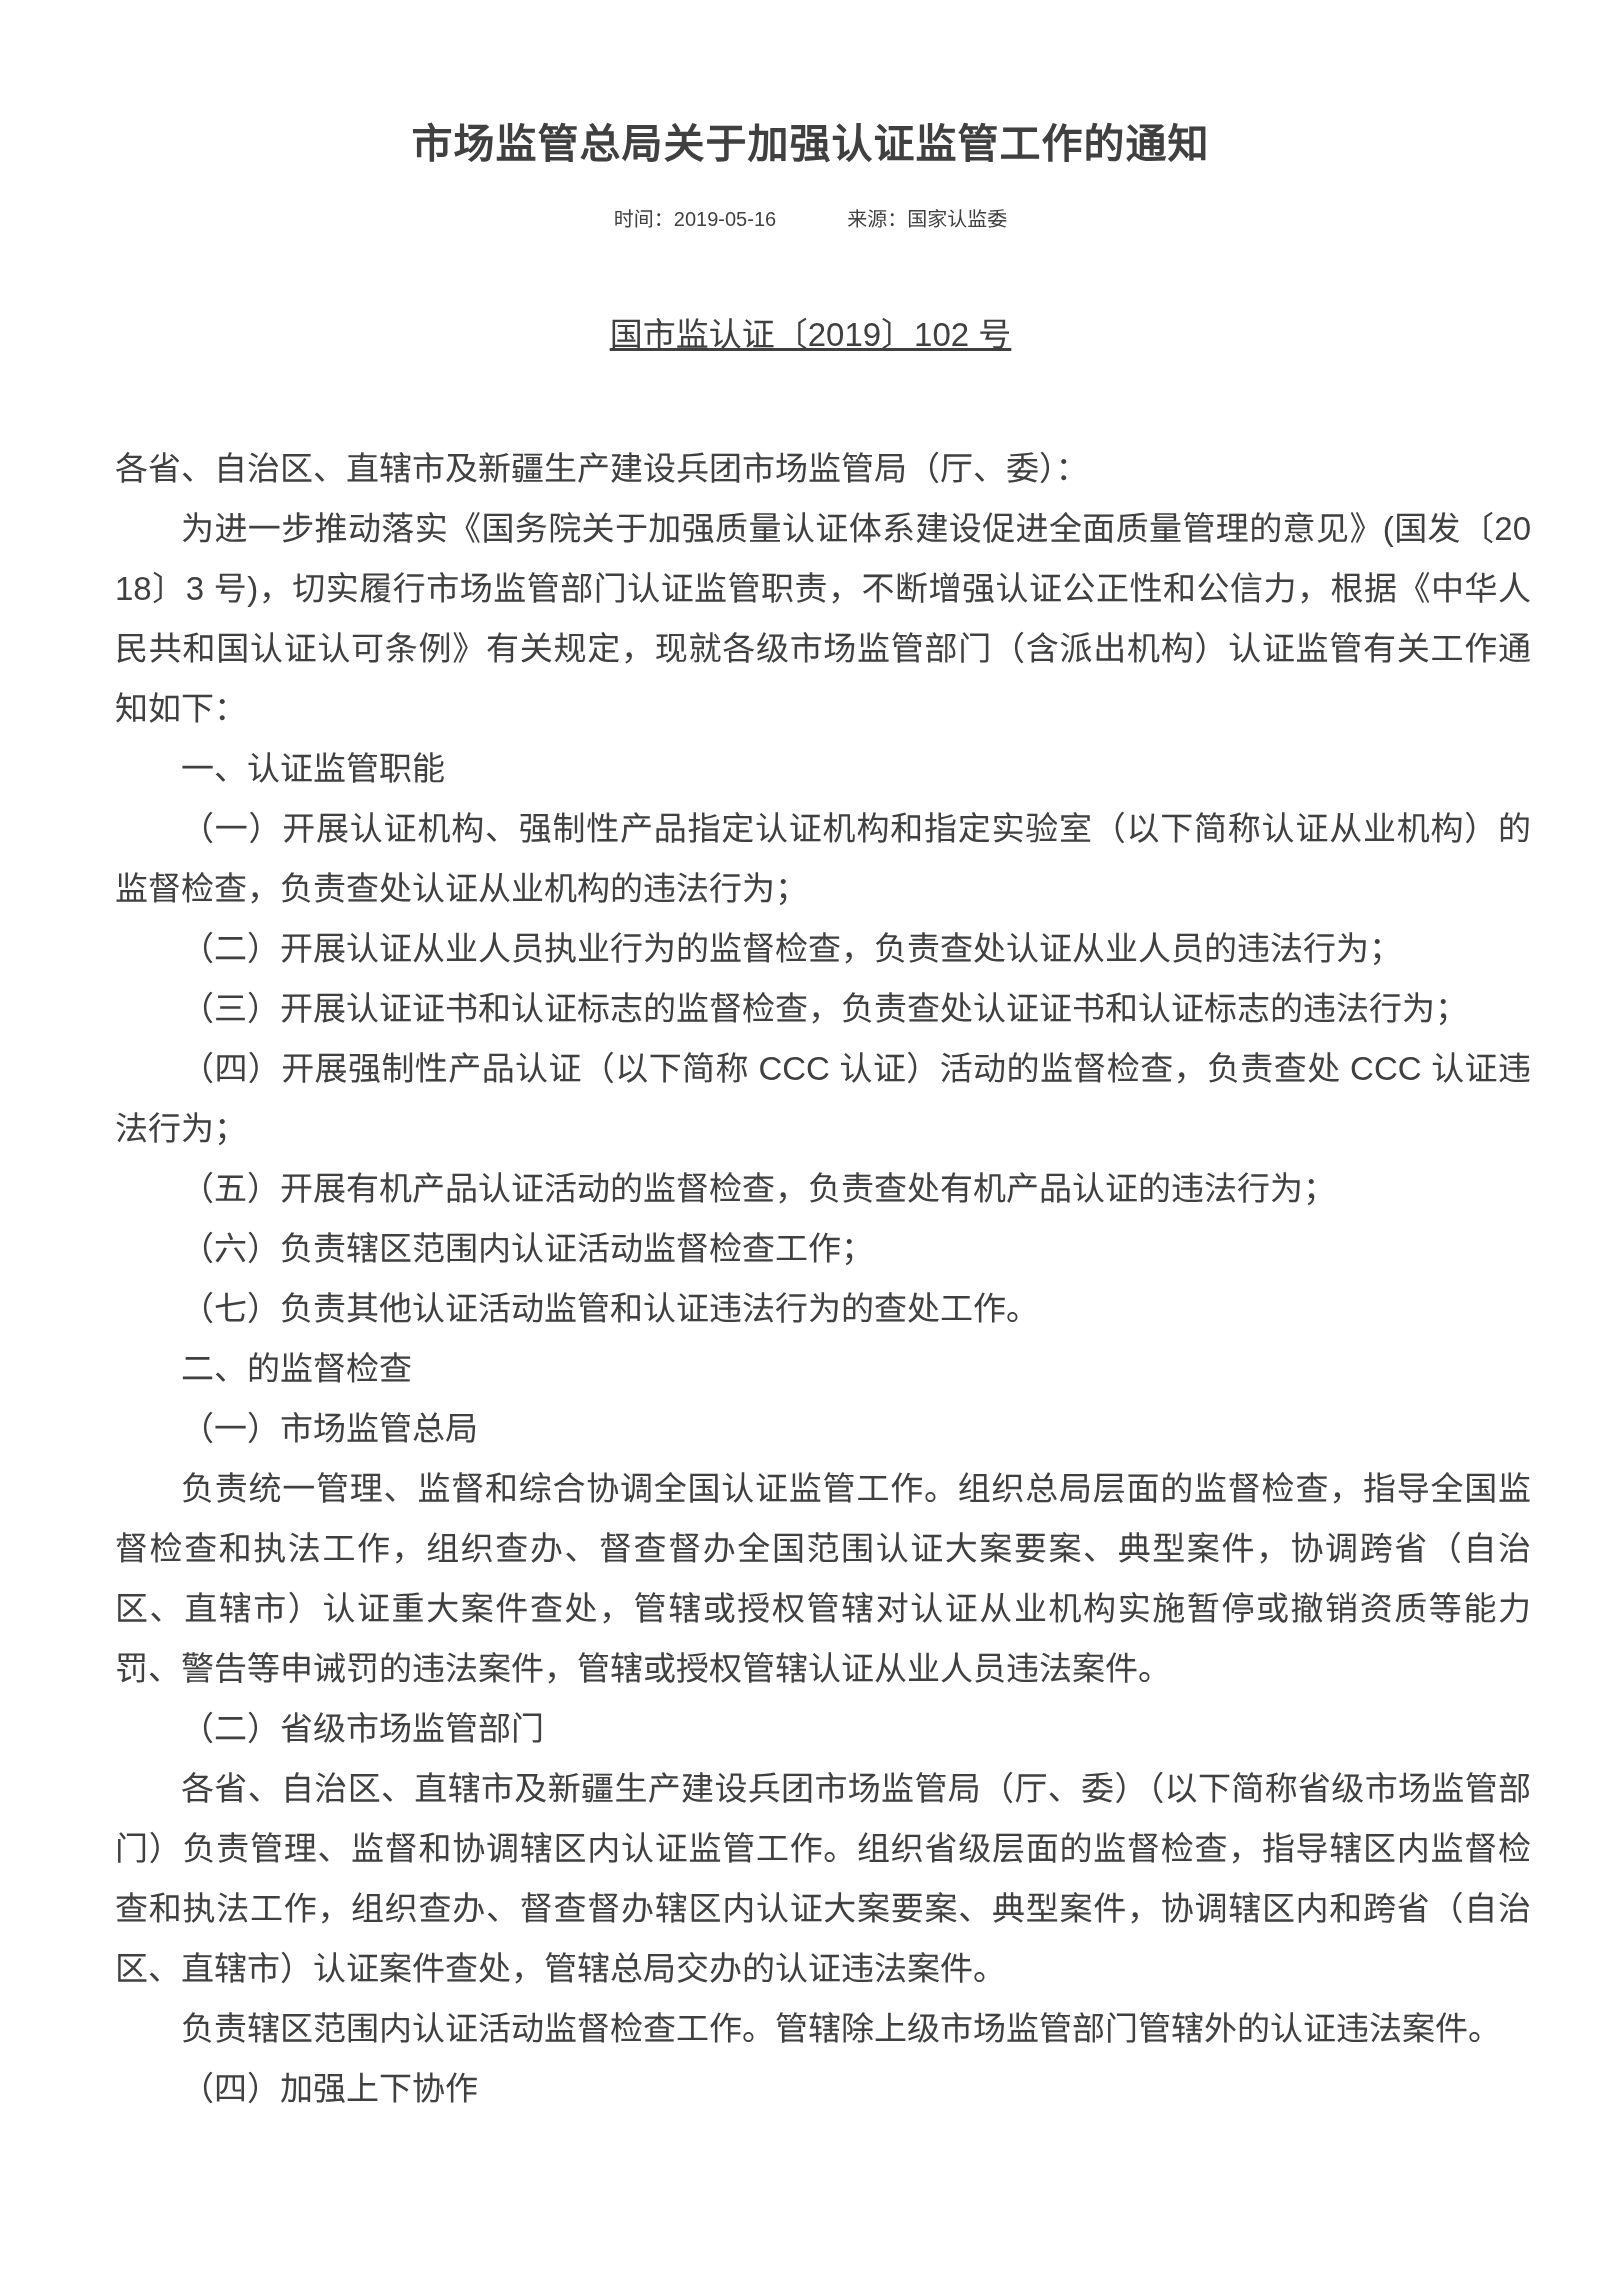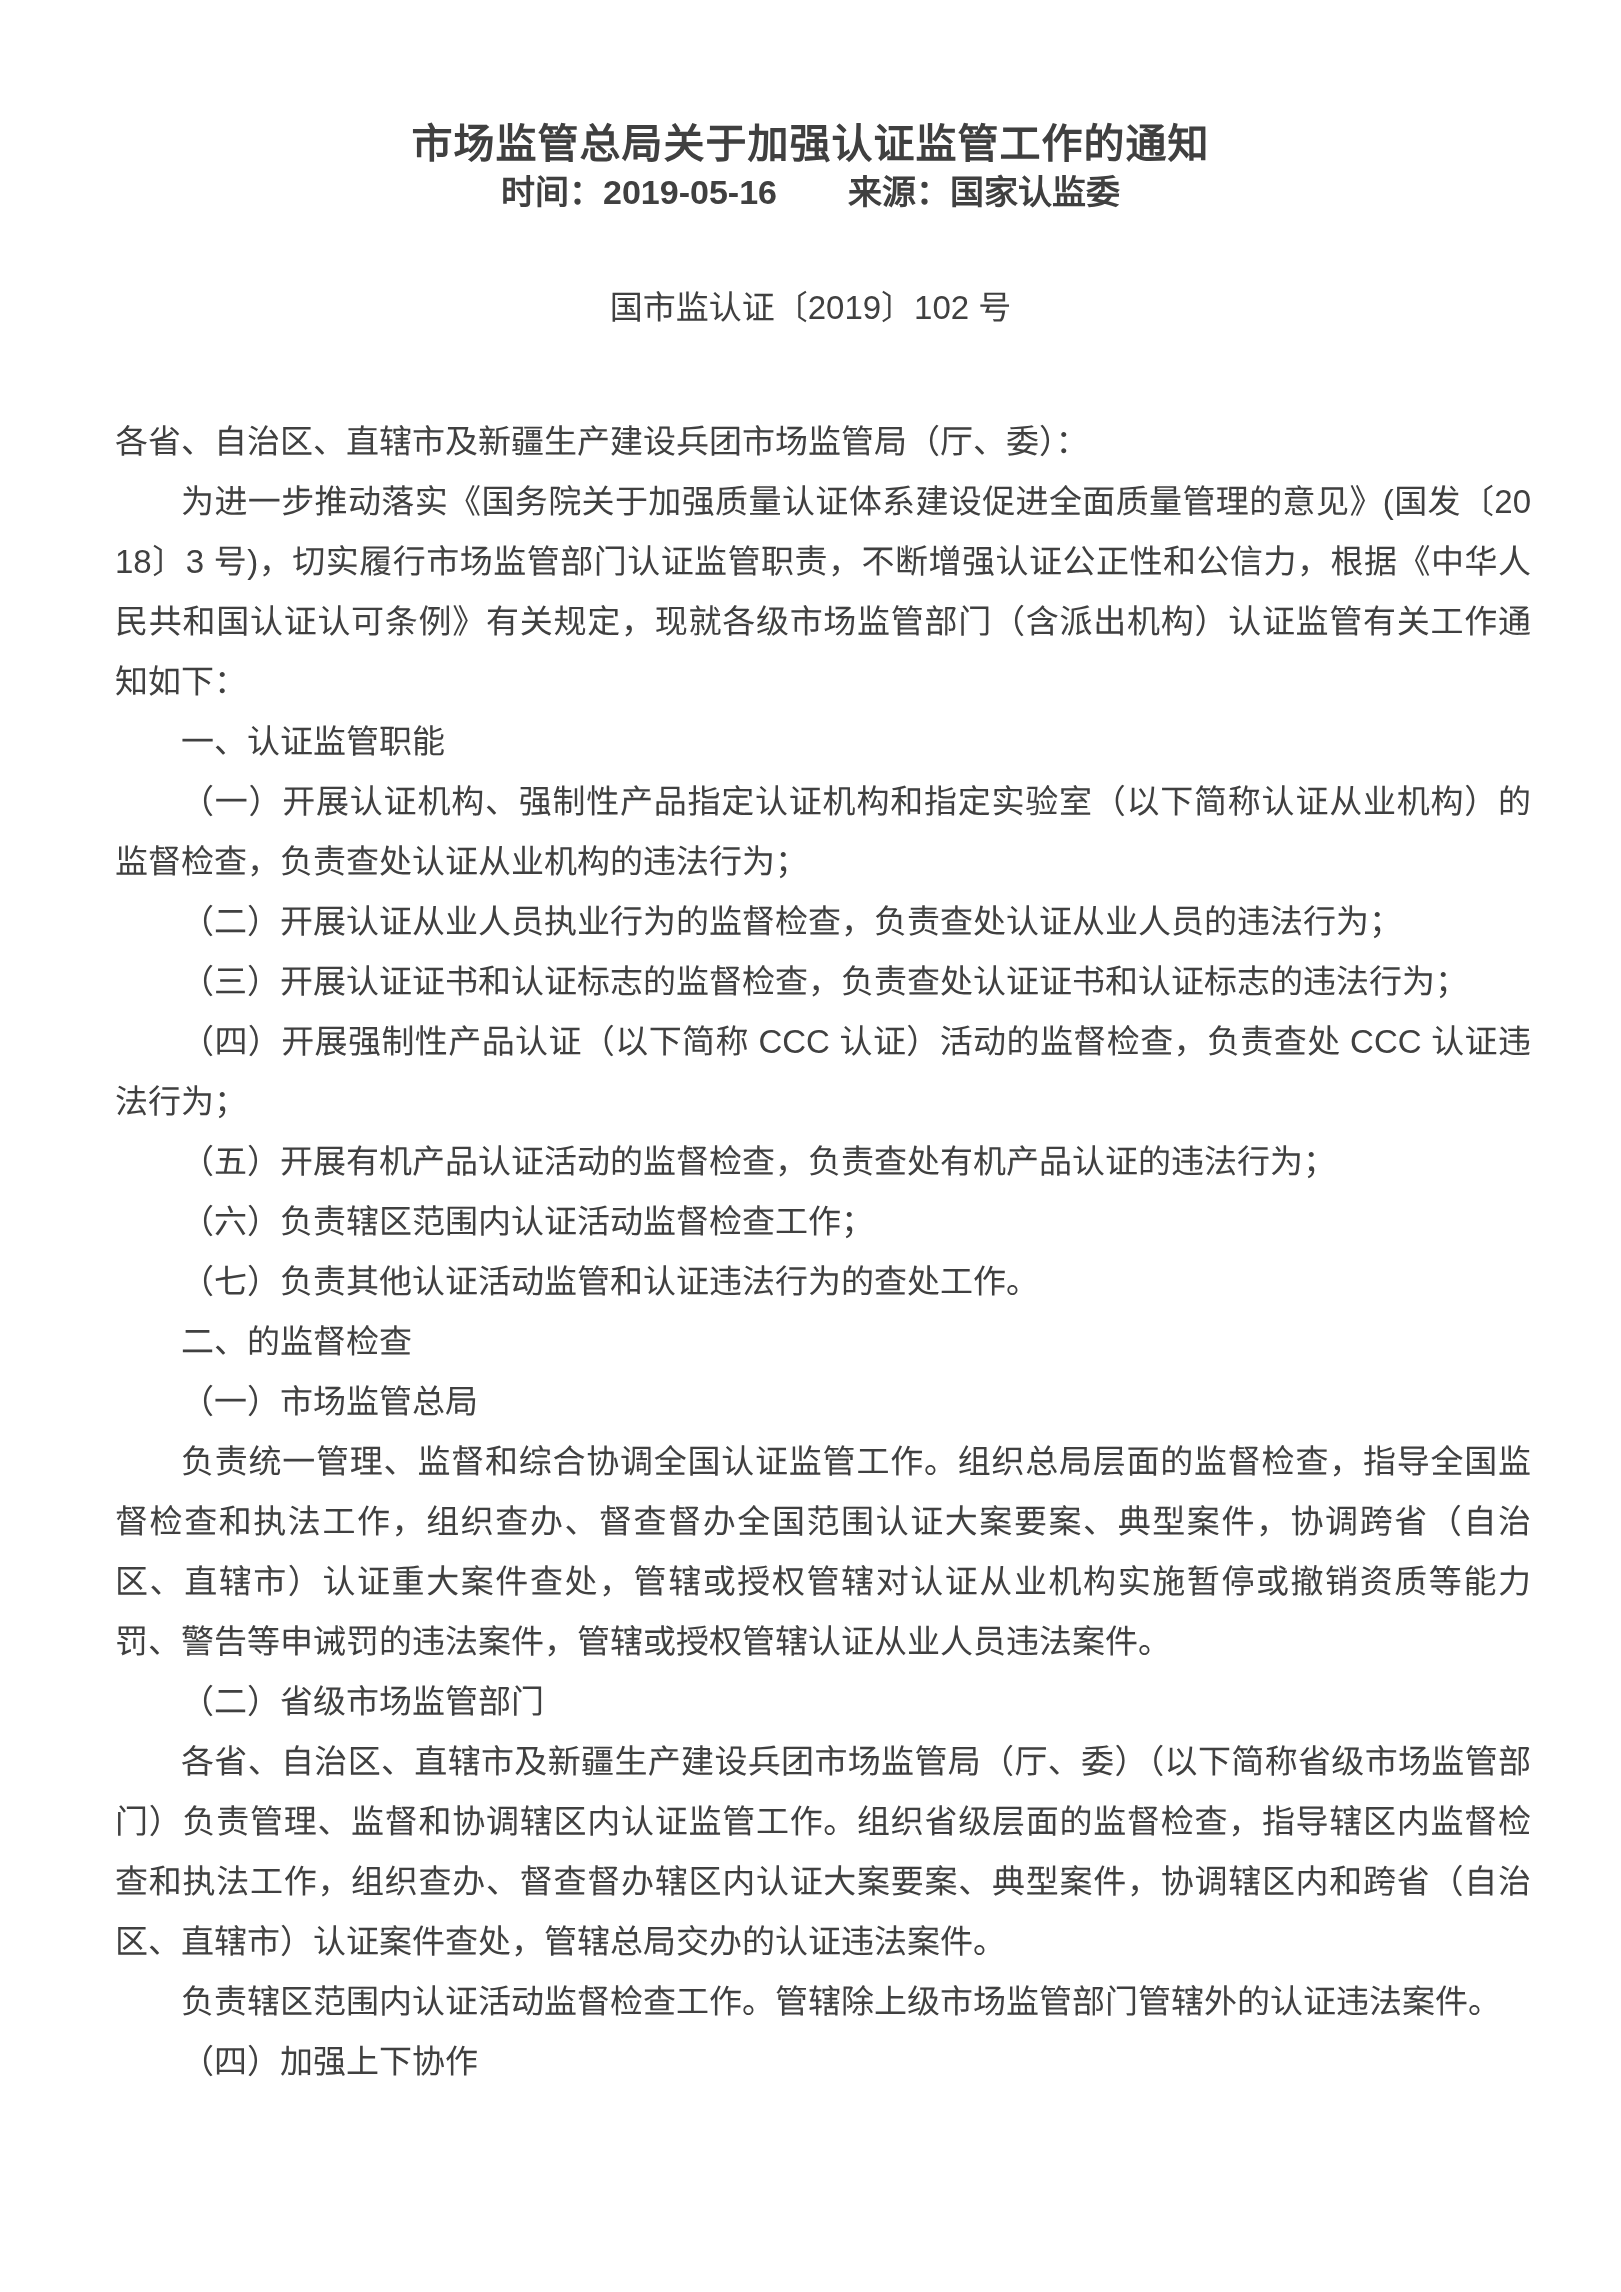--- a/index.html
+++ b/index.html
@@ -20,33 +20,34 @@
   .doc-title {
     margin: 0;
     padding: 118px 115px 0 115px;
     text-align: center;
     font-size: 41px;
     line-height: 53px;
     font-weight: bold;
     letter-spacing: 1px;
   }
   .meta-line {
-    margin-top: 2px;
+    margin-top: 29px;
     text-align: center;
-    font-size: 34px;
+    font-size: 20px;
     line-height: 39px;
-    font-weight: bold;
+    font-weight: normal;
   }
   .meta-group { white-space: nowrap; }
   .meta-gap { display: inline-block; width: 71px; }
   .doc-number {
     margin-top: 74px;
     text-align: center;
     font-size: 33px;
     line-height: 43px;
+    text-decoration: underline;
   }
   .doc-body {
     margin-top: 83px;
     padding: 0 90px 0 115px;
     font-size: 33px;
     line-height: 60px;
     text-align: justify;
     text-justify: inter-ideograph;
   }
   .doc-body p {

